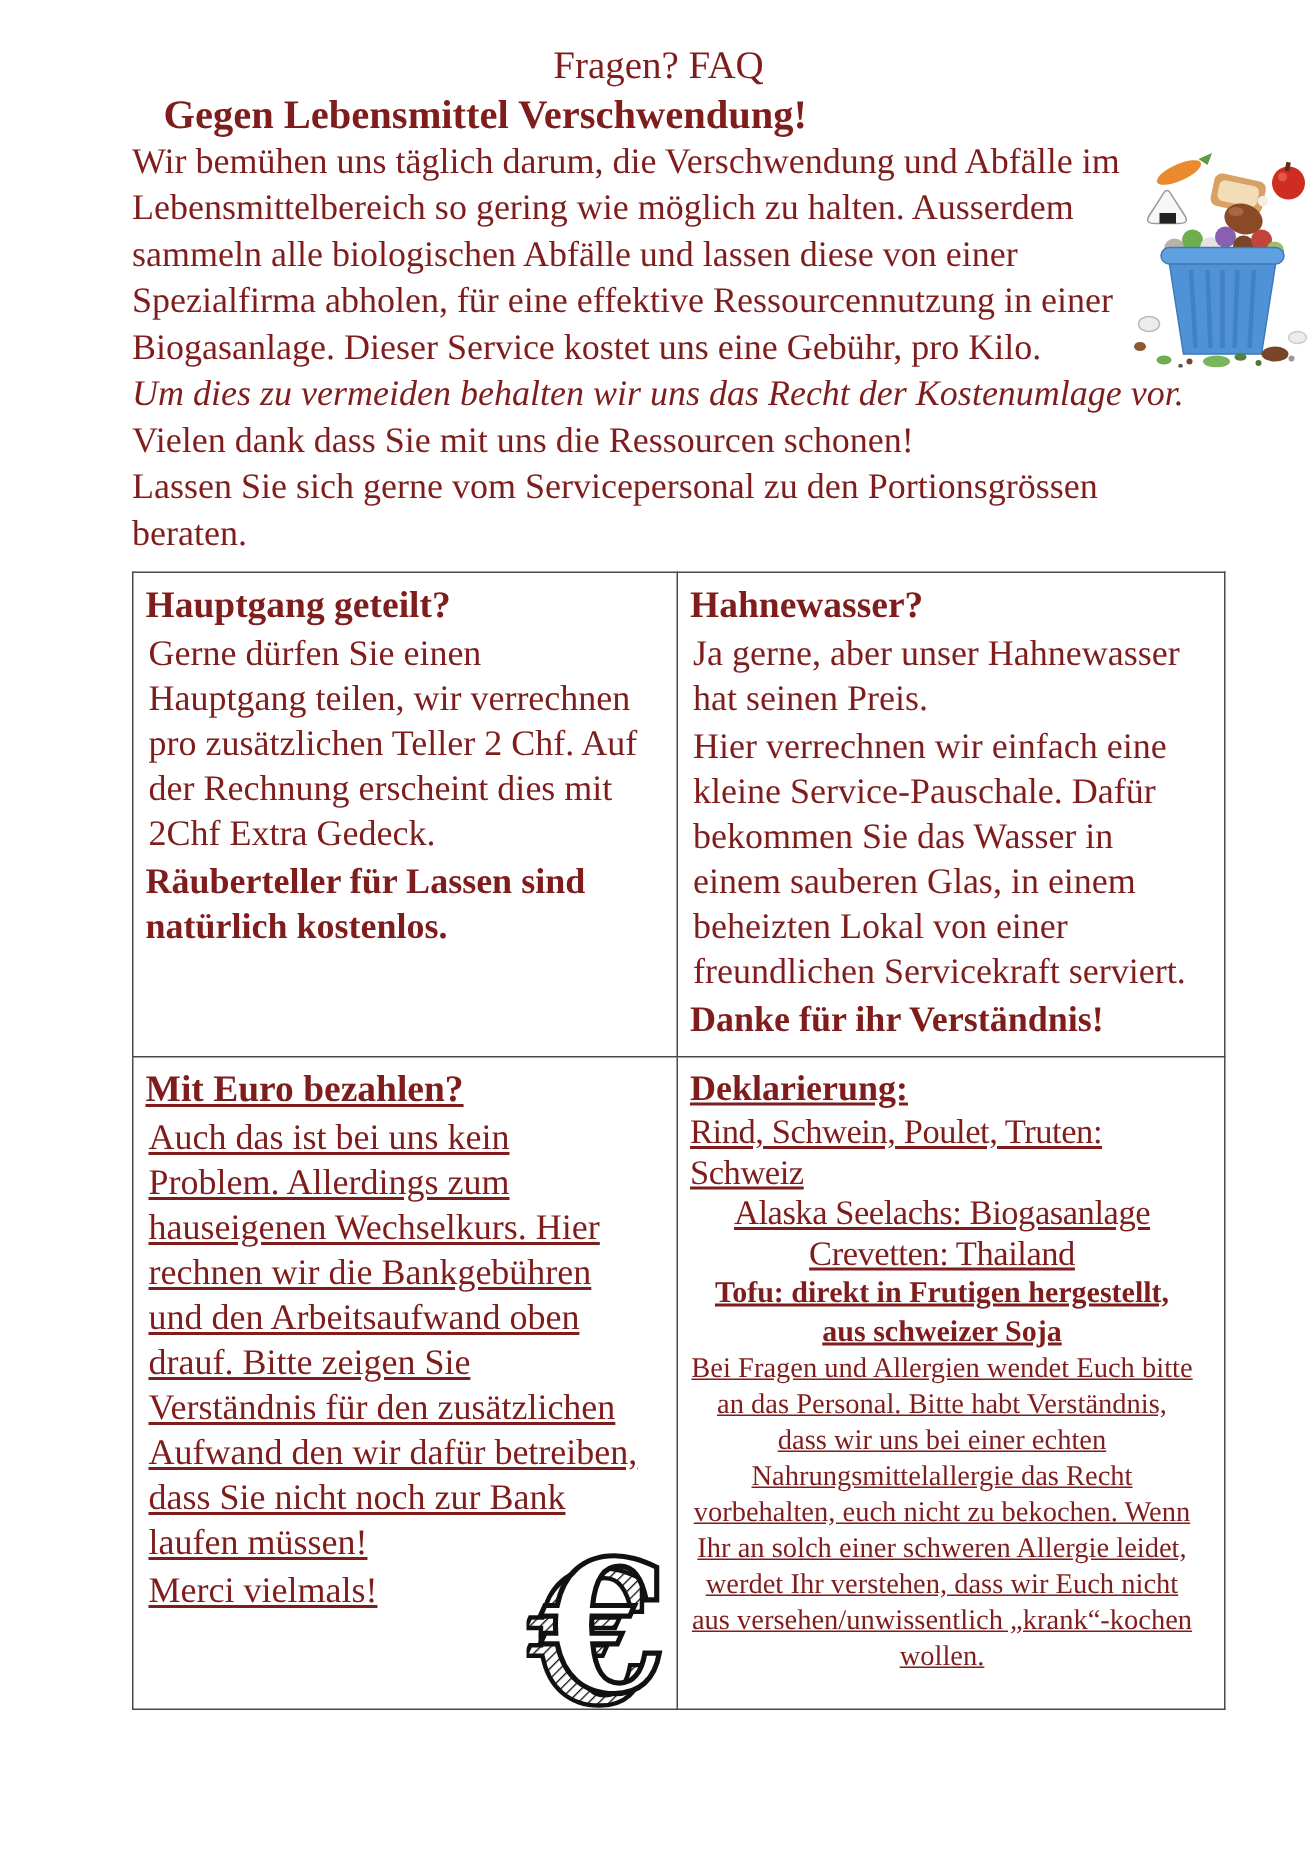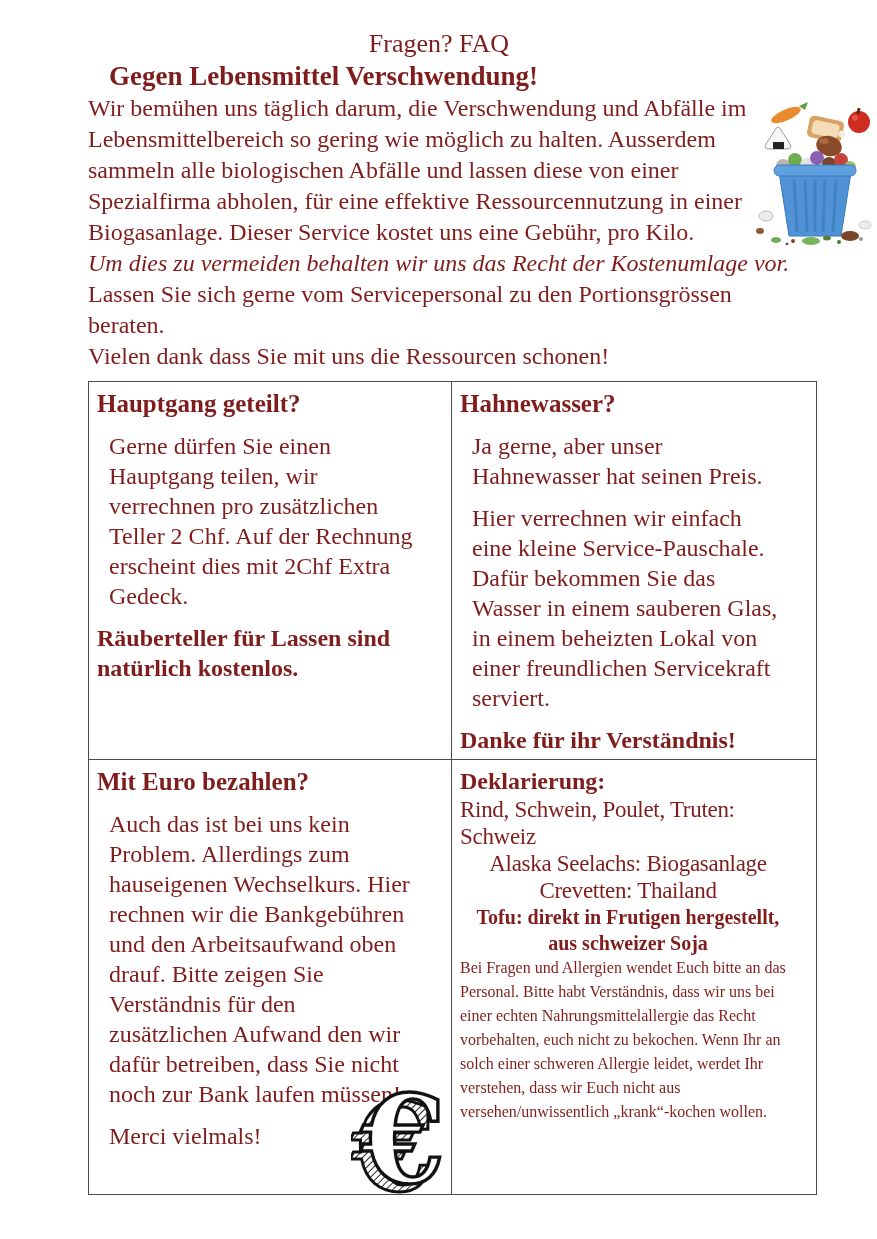--- a/index.html
+++ b/index.html
@@ -29,31 +29,31 @@
   table.faq td {
     border:1px solid #4a4a4a;
     vertical-align:top;
     padding:6px 20px 4px 8px;
     font-size:24px; line-height:30px;
     overflow:hidden;
   }
   td.col-left  { width:334px; }
   td.col-right { width:336px; }
   tr.row-top td    { height:312px; }
-  tr.row-bottom td { height:424px; }
+  tr.row-bottom td { height:424px;text-decoration:underline; }
   .cell-title { font-weight:bold; font-size:25px; line-height:31px; }
   .cell-bold  { font-weight:bold; }
-  .cell-para  { margin:12px; }
+  .cell-para  { margin:2px; }
   .euro-cell  { position:relative; }
   .euro-art   { position:absolute; right:2px; bottom:-14px; width:98px; height:130px; z-index:2; }
   .dekl-title { font-weight:bold; font-size:24px; line-height:30px; }
   .dekl-line  { font-size:23px; line-height:27px; letter-spacing:-0.3px; }
   .dekl-center{ text-align:center; }
   .dekl-bold  { font-weight:bold; font-size:20px; line-height:26px;text-align:center; }
-  .dekl-small { font-size:16px; line-height:24px; }
+  .dekl-small { font-size:19px; line-height:24px;text-align:center; }
   .doc-footer {
     font-weight:bold; font-size:26px; line-height:32px; margin-top:4px;
   }
   .trash-art { position:absolute; left:753px; top:93px; width:124px; height:152px; }
 </style>
 </head>
 <body>
 
 <div class="page">
 
@@ -121,22 +121,22 @@
     </g>
   </svg>
 
   <div class="content">
     <div class="doc-title">Fragen? FAQ</div>
     <div class="doc-heading">Gegen Lebensmittel Verschwendung!</div>
 
     <div class="intro">
       <p class="p1">Wir bemühen uns täglich darum, die Verschwendung und Abfälle im Lebensmittelbereich so gering wie möglich zu halten. Ausserdem sammeln alle biologischen Abfälle und lassen diese von einer Spezialfirma abholen, für eine effektive Ressourcennutzung in einer Biogasanlage. Dieser Service kostet uns eine Gebühr, pro Kilo.</p>
       <p class="italic">Um dies zu vermeiden behalten wir uns das Recht der Kostenumlage vor.</p>
+      <p>Vielen dank dass Sie mit uns die Ressourcen schonen!</p>
       <p>Lassen Sie sich gerne vom Servicepersonal zu den Portionsgrössen beraten.</p>
-      <p>Vielen dank dass Sie mit uns die Ressourcen schonen!</p>
     </div>
 
     <table class="faq">
       <tbody>
           <tr class="row-top">
         <td class="col-left">
           <div class="cell-title">Hauptgang geteilt?</div>
           <div class="cell-para">Gerne dürfen Sie einen Hauptgang teilen, wir verrechnen pro zusätzlichen Teller 2 Chf. Auf der Rechnung erscheint dies mit 2Chf Extra Gedeck.</div>
           <div class="cell-bold">Räuberteller für Lassen sind natürlich kostenlos.</div>
         </td>

